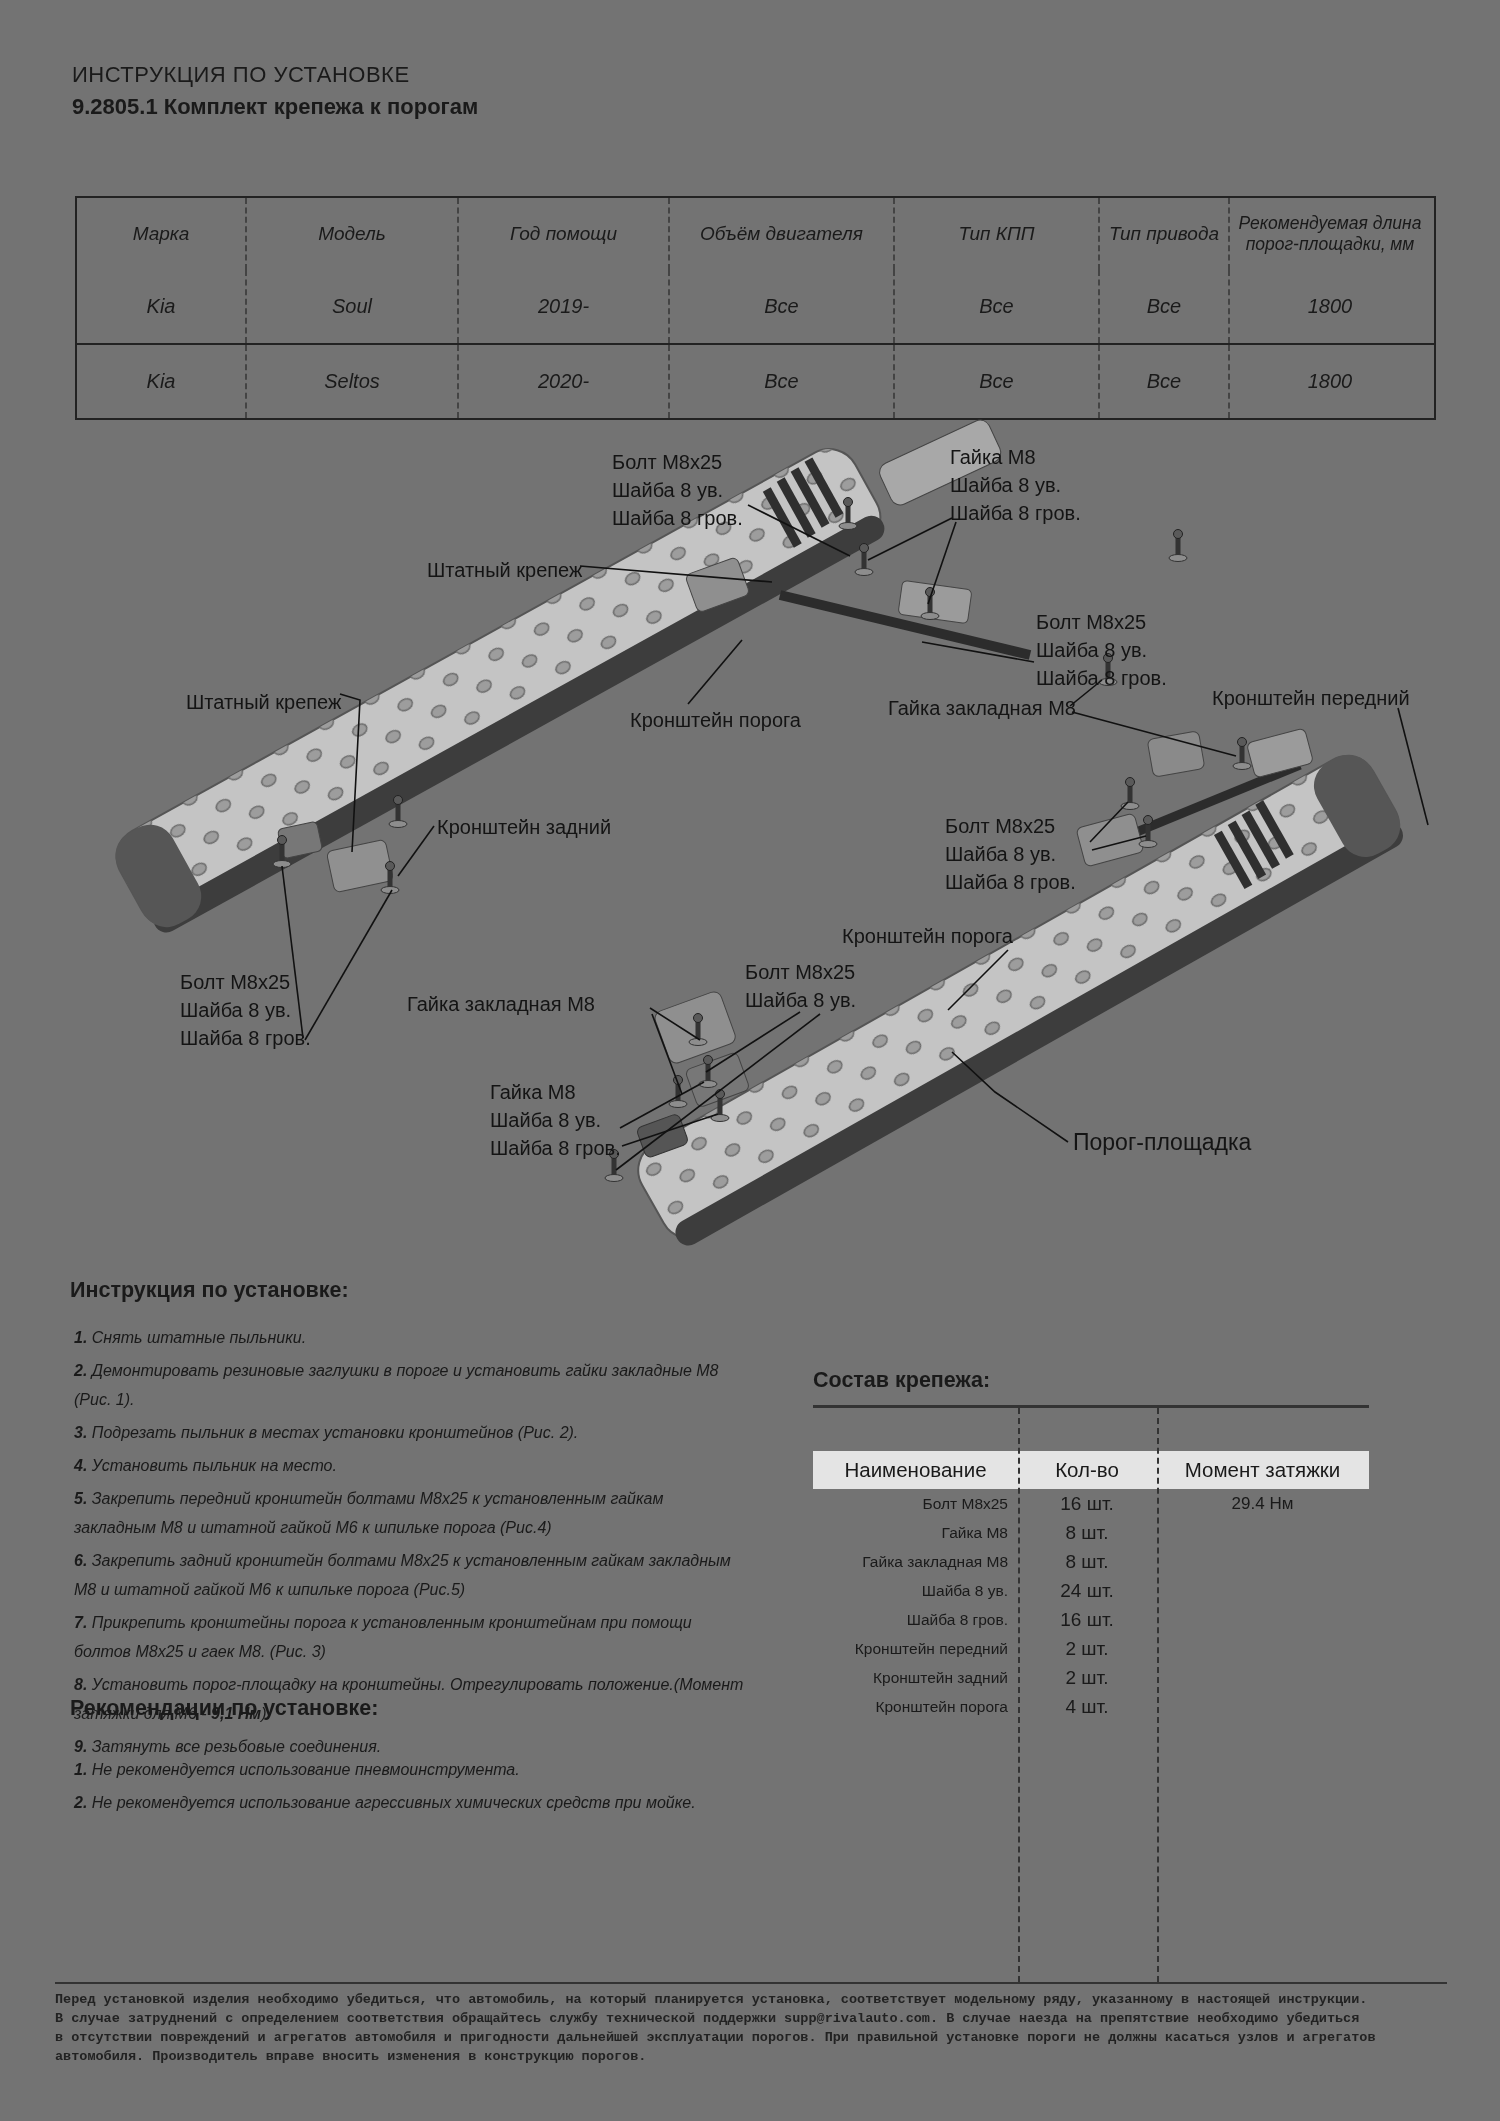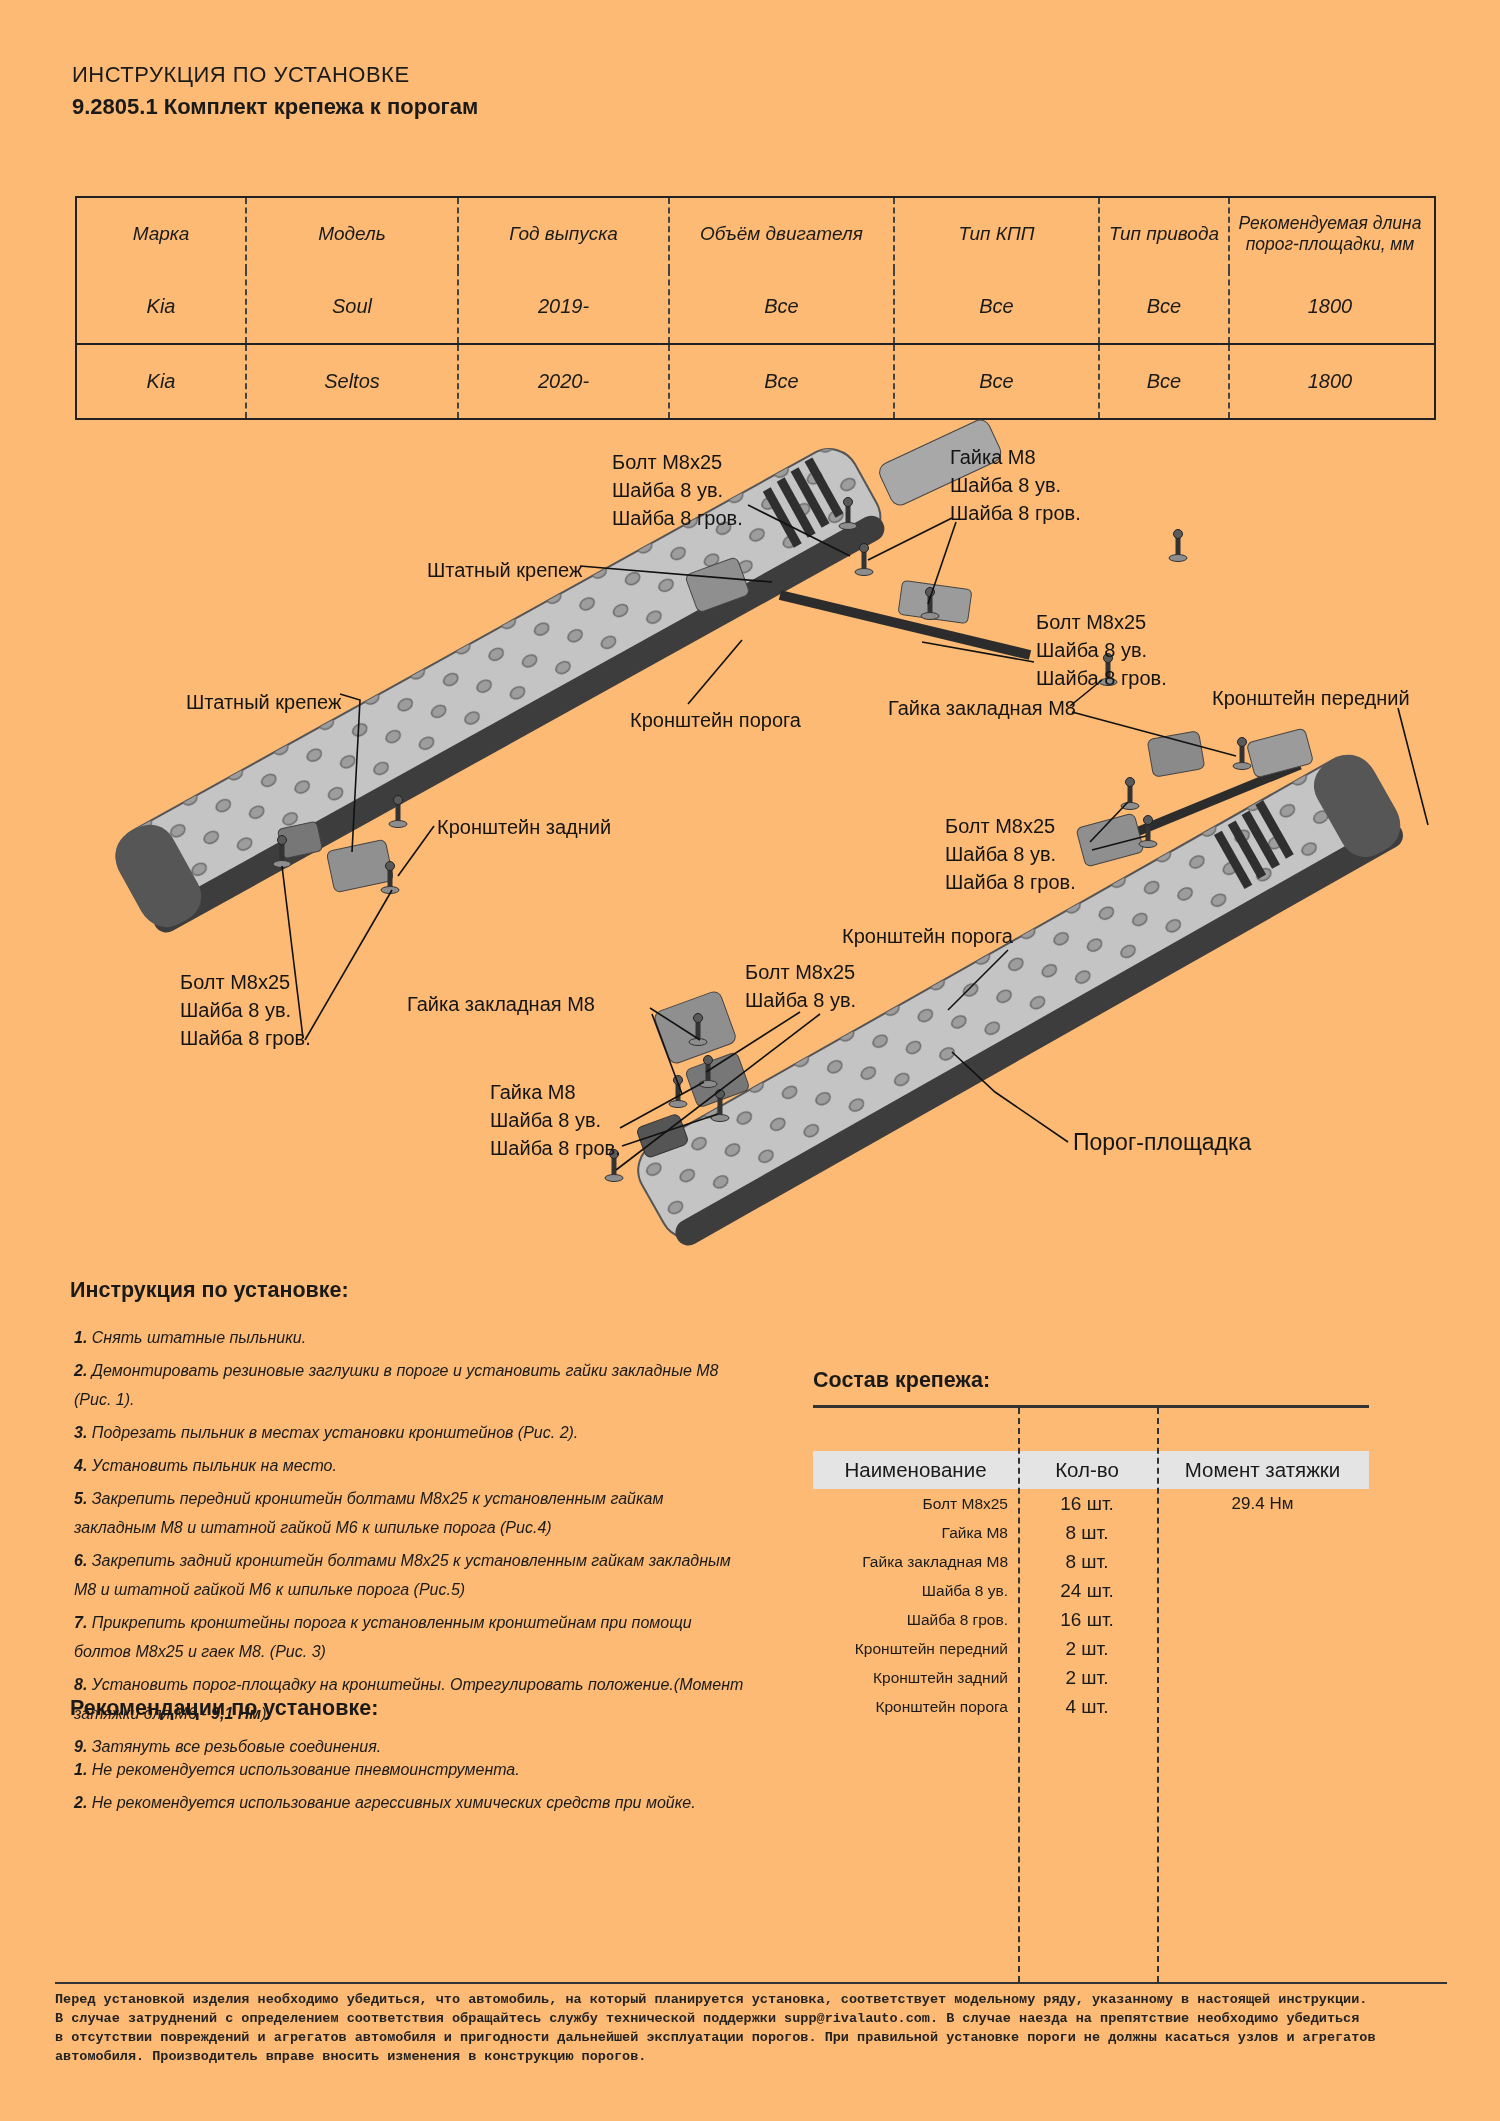--- a/index.html
+++ b/index.html
@@ -1,16 +1,16 @@
 <!DOCTYPE html>
 <html><head>
 <meta charset="utf-8">
 <style>
   html,body{margin:0;padding:0;background:#fff;}
-  .page{position:relative;width:1500px;height:2121px;background:#fdba74;
+  .page{position:relative;width:1500px;height:2121px;background:#737373;
         font-family:"Liberation Sans","DejaVu Sans",sans-serif;color:#1a1a1a;overflow:hidden;}
 
   
   .hdr{position:absolute;left:72px;top:62px;}
   .hdr .t1{font-size:22px;letter-spacing:.5px;}
   .hdr .t2{font-size:22px;font-weight:bold;margin-top:6px;}
 
   
   .vtable{position:absolute;left:75px;top:196px;width:1357px;border:2px solid #222;}
   .vrow{display:grid;grid-template-columns:168px 212px 211px 225px 205px 130px 202px;}
@@ -63,21 +63,21 @@
 
   <div class="hdr">
     <div class="t1">ИНСТРУКЦИЯ ПО УСТАНОВКЕ</div>
     <div class="t2">9.2805.1 Комплект крепежа к порогам</div>
   </div>
 
   <div class="vtable">
     <div class="vrow vhead-row">
         <div class="vcell">Марка</div>
         <div class="vcell">Модель</div>
-        <div class="vcell">Год выпуска</div>
+        <div class="vcell">Год помощи</div>
         <div class="vcell">Объём двигателя</div>
         <div class="vcell">Тип КПП</div>
         <div class="vcell">Тип привода</div>
         <div class="vcell">Рекомендуемая длина порог-площадки, мм</div>
       </div>
     <div class="vbody">
         <div class="vrow">
           <div class="vcell">Kia</div>
           <div class="vcell">Soul</div>
           <div class="vcell">2019-</div>

